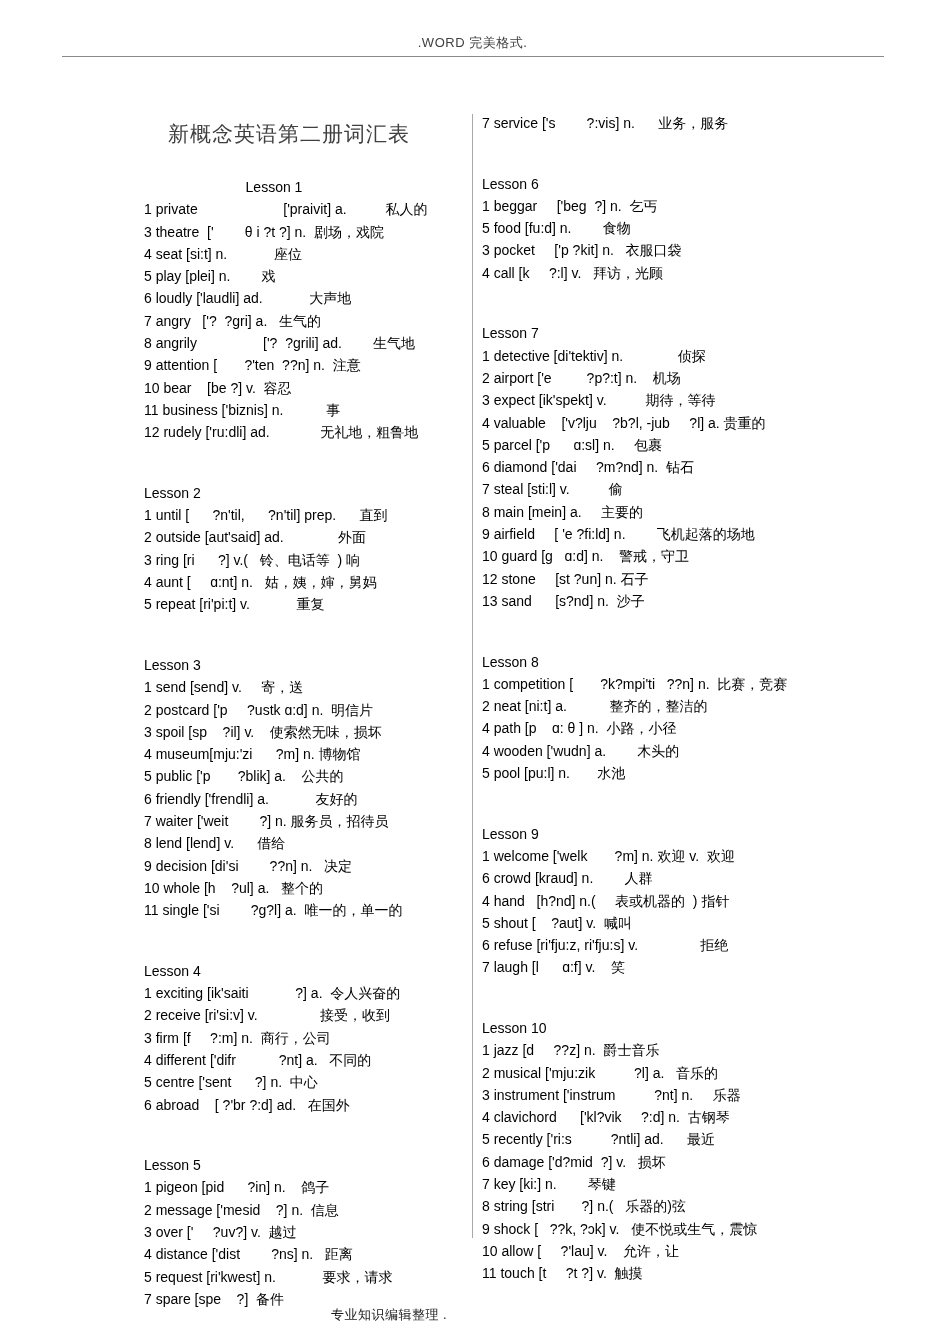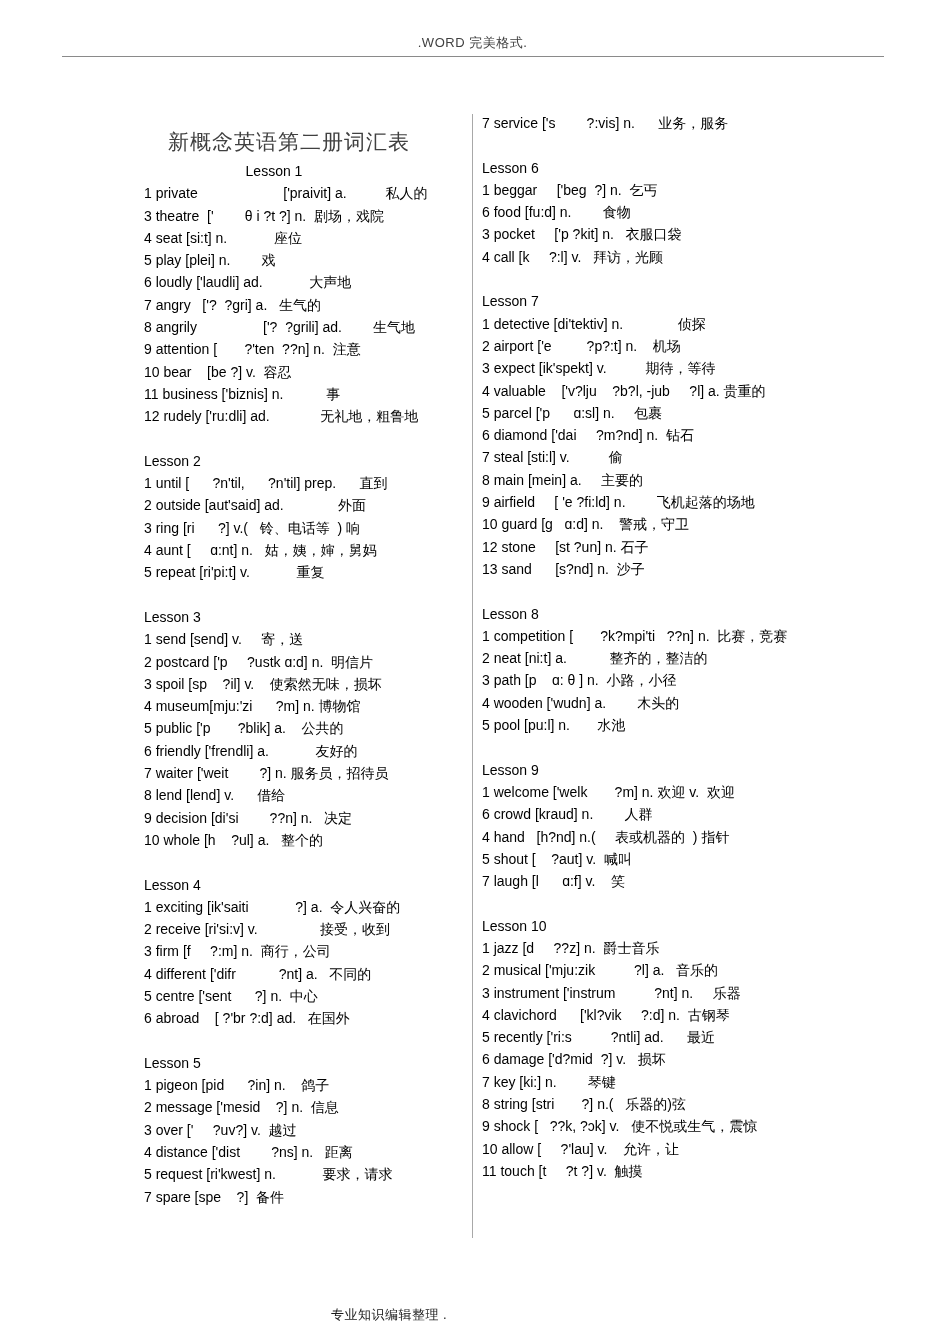--- a/index.html
+++ b/index.html
@@ -52,21 +52,21 @@
   .doc-body {
     position: absolute;
     top: 112px;
     left: 0;
     width: 945px;
     height: 1180px;
   }
 
   .doc-title {
     position: absolute;
-    top: 16px;
+    top: 8px;
     left: 168px;
     font-size: 21px;
     color: #404040;
     letter-spacing: 1px;
     white-space: nowrap;
     text-align: right;
   }
 
   
   .col {
@@ -82,21 +82,21 @@
     position: absolute;
     top: 2px;
     left: 472px;
     width: 0;
     height: 1124px;
     border-left: 1px solid #a8a8a8;
   }
 
   .lesson-head {
     white-space: nowrap;
-    margin-top: 0;
+    margin-top: 16px;
   }
   .lesson-head.centered {
     text-align: center;
     padding-right: 60px;
   }
   .spacer { height: 22.3px; }
 
   .entry {
     white-space: pre;
     overflow: visible;
@@ -146,20 +146,21 @@
     <div class="entry">1 send [send] v.     寄，送</div>
     <div class="entry">2 postcard ['p     ?ustk ɑ:d] n.  明信片</div>
     <div class="entry">3 spoil [sp    ?il] v.    使索然无味，损坏</div>
     <div class="entry">4 museum[mju:'zi      ?m] n. 博物馆</div>
     <div class="entry">5 public ['p       ?blik] a.    公共的</div>
     <div class="entry">6 friendly ['frendli] a.            友好的</div>
     <div class="entry">7 waiter ['weit        ?] n. 服务员，招待员</div>
     <div class="entry">8 lend [lend] v.      借给</div>
     <div class="entry">9 decision [di'si        ??n] n.   决定</div>
     <div class="entry">10 whole [h    ?ul] a.   整个的</div>
+    <div class="entry">11 single ['si        ?g?l] a.  唯一的，单一的</div>
 
     <div class="spacer"></div>
 
     <div class="lesson-head">Lesson 4</div>
     <div class="entry">1 exciting [ik'saiti            ?] a.  令人兴奋的</div>
     <div class="entry">2 receive [ri'si:v] v.                接受，收到</div>
     <div class="entry">3 firm [f     ?:m] n.  商行，公司</div>
     <div class="entry">4 different ['difr           ?nt] a.   不同的</div>
     <div class="entry">5 centre ['sent      ?] n.  中心</div>
     <div class="entry">6 abroad    [ ?'br ?:d] ad.   在国外</div>
@@ -177,21 +178,21 @@
   </div>
 
   <div class="col col-right">
 
     <div class="entry">7 service ['s        ?:vis] n.      业务，服务</div>
 
     <div class="spacer"></div>
 
     <div class="lesson-head">Lesson 6</div>
     <div class="entry">1 beggar     ['beg  ?] n.  乞丐</div>
-    <div class="entry">6 food [fu:d] n.        食物</div>
+    <div class="entry">5 food [fu:d] n.        食物</div>
     <div class="entry">3 pocket     ['p ?kit] n.   衣服口袋</div>
     <div class="entry">4 call [k     ?:l] v.   拜访，光顾</div>
 
     <div class="spacer"></div>
 
     <div class="lesson-head">Lesson 7</div>
     <div class="entry">1 detective [di'tektiv] n.              侦探</div>
     <div class="entry">2 airport ['e         ?p?:t] n.    机场</div>
     <div class="entry">3 expect [ik'spekt] v.          期待，等待</div>
     <div class="entry">4 valuable    ['v?lju    ?b?l, -jub     ?l] a. 贵重的</div>
@@ -202,31 +203,32 @@
     <div class="entry">9 airfield     [ 'e ?fi:ld] n.        飞机起落的场地</div>
     <div class="entry">10 guard [g   ɑ:d] n.    警戒，守卫</div>
     <div class="entry">12 stone     [st ?un] n. 石子</div>
     <div class="entry">13 sand      [s?nd] n.  沙子</div>
 
     <div class="spacer"></div>
 
     <div class="lesson-head">Lesson 8</div>
     <div class="entry">1 competition [       ?k?mpi'ti   ??n] n.  比赛，竞赛</div>
     <div class="entry">2 neat [ni:t] a.           整齐的，整洁的</div>
-    <div class="entry">3 path [p    ɑ: θ ] n.  小路，小径</div>
+    <div class="entry">4 path [p    ɑ: θ ] n.  小路，小径</div>
     <div class="entry">4 wooden ['wudn] a.        木头的</div>
     <div class="entry">5 pool [pu:l] n.       水池</div>
 
     <div class="spacer"></div>
 
     <div class="lesson-head">Lesson 9</div>
     <div class="entry">1 welcome ['welk       ?m] n. 欢迎 v.  欢迎</div>
     <div class="entry">6 crowd [kraud] n.        人群</div>
     <div class="entry">4 hand   [h?nd] n.(     表或机器的  ) 指针</div>
     <div class="entry">5 shout [    ?aut] v.  喊叫</div>
+    <div class="entry">6 refuse [ri'fju:z, ri'fju:s] v.                拒绝</div>
     <div class="entry">7 laugh [l      ɑ:f] v.    笑</div>
 
     <div class="spacer"></div>
 
     <div class="lesson-head">Lesson 10</div>
     <div class="entry">1 jazz [d     ??z] n.  爵士音乐</div>
     <div class="entry">2 musical ['mju:zik          ?l] a.   音乐的</div>
     <div class="entry">3 instrument ['instrum          ?nt] n.     乐器</div>
     <div class="entry">4 clavichord      ['kl?vik     ?:d] n.  古钢琴</div>
     <div class="entry">5 recently ['ri:s          ?ntli] ad.      最近</div>

